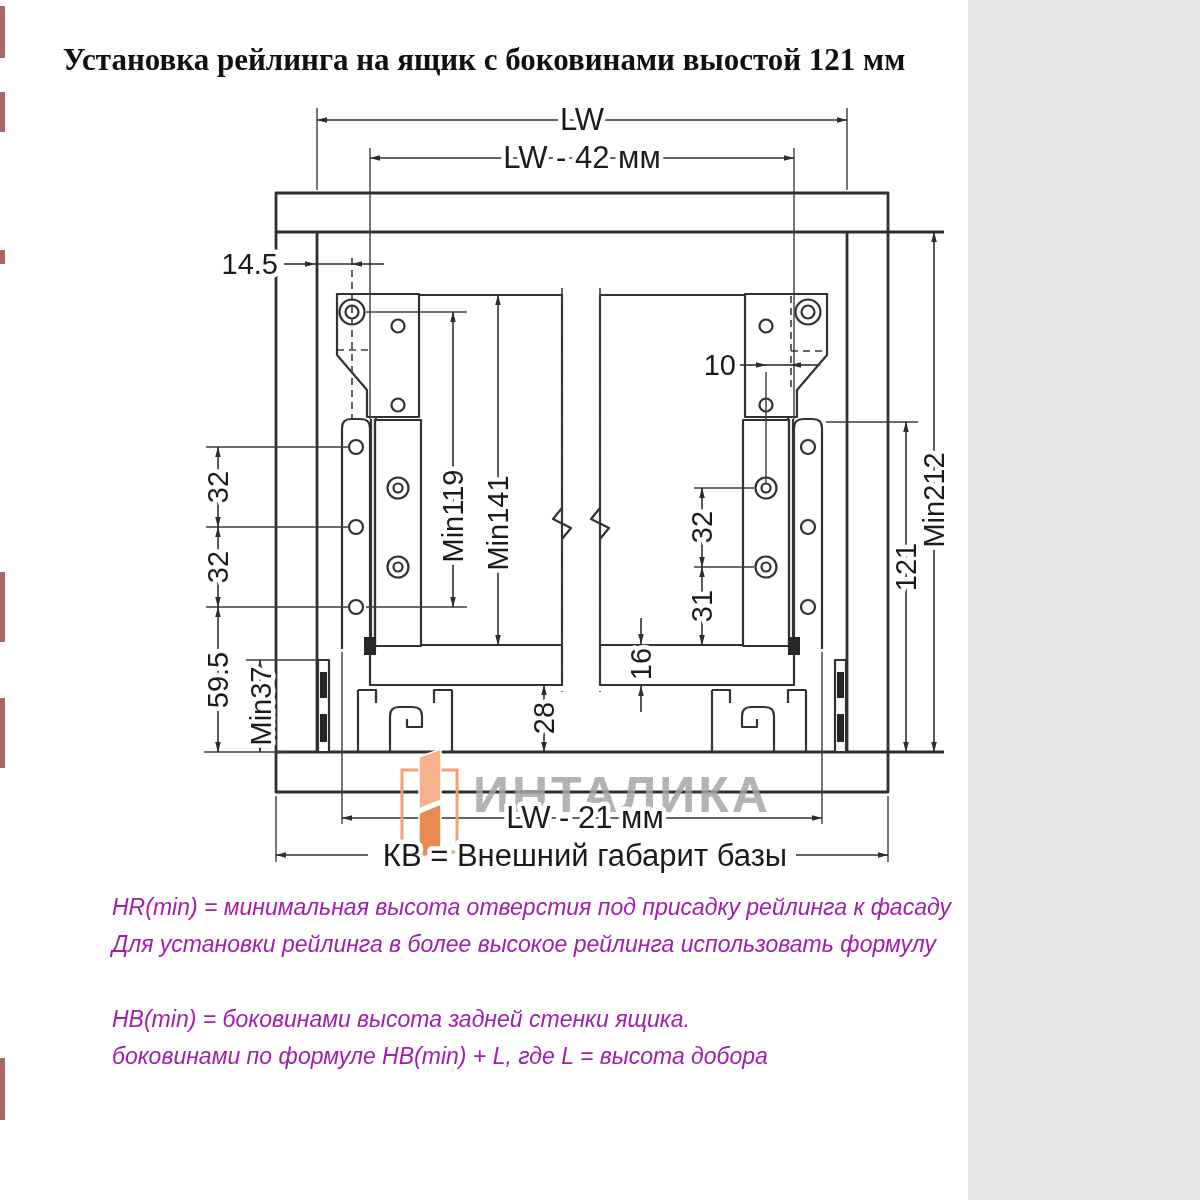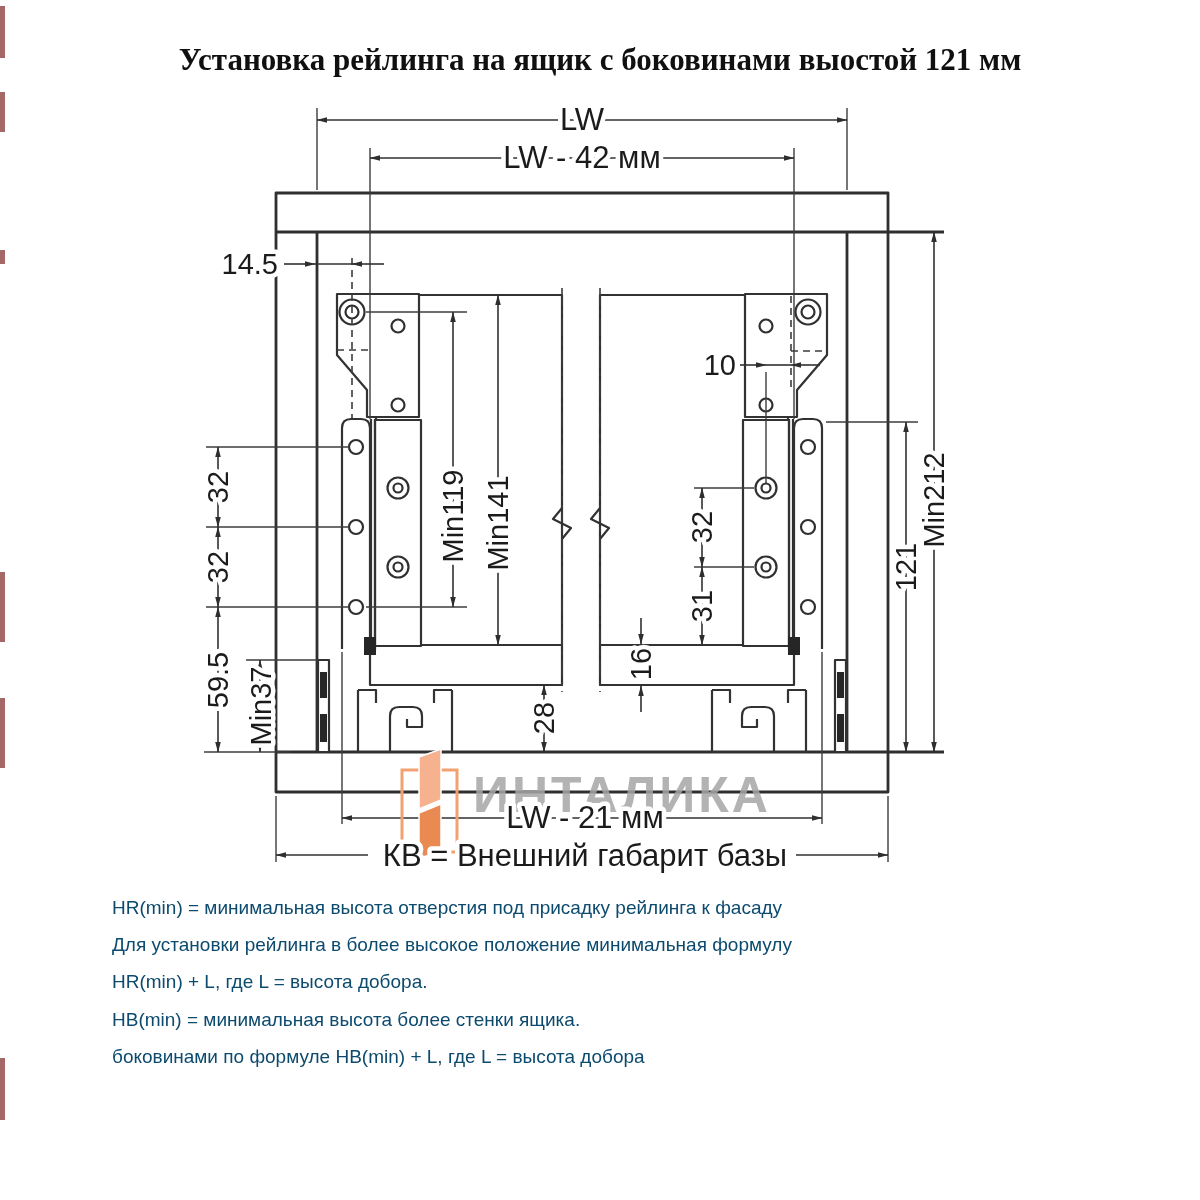--- a/index.html
+++ b/index.html
@@ -1,20 +1,20 @@
 <!DOCTYPE html>
 <html><head>
 <meta charset="utf-8">
 <style>
   html,body{margin:0;padding:0;background:#e9e9e9;}
-  .page{position:relative;width:1200px;height:1200px;background:#ffffff;overflow:hidden;
+  .page{position:relative;width:968px;height:1200px;background:#ffffff;overflow:hidden;
         font-family:"Liberation Sans",sans-serif;}
   .title{position:absolute;top:42px;left:0;width:100%;text-align:center;
          font-family:"Liberation Serif",serif;font-weight:bold;font-size:31px;color:#101010;}
-  .notes{position:absolute;left:112px;color:#0c4a6e;font-size:19px;line-height:37px;white-space:nowrap;}
+  .notes{position:absolute;left:112px;color:#a21caf;font-size:23px;line-height:37px;white-space:nowrap;font-style:italic;}
   #notes-hr{top:889px;}
   #notes-hb{top:1001px;}
   svg.draw{position:absolute;left:0;top:0;}
   
   .s1{stroke:#2f2f2f;stroke-width:2.8;fill:none;stroke-linejoin:round;}
   .s2{stroke:#323232;stroke-width:2.2;fill:none;stroke-linejoin:round;}
   .fw{fill:#ffffff;}
   .ext{stroke:#3c3c3c;stroke-width:1.4;fill:none;}
   .dim{stroke:#303030;stroke-width:1.6;fill:none;}
   .dash{stroke:#3c3c3c;stroke-width:1.6;fill:none;stroke-dasharray:7 5;}
@@ -220,22 +220,21 @@
       <rect x="0" y="92" width="5" height="40"></rect>
       <rect x="0" y="250" width="5" height="14"></rect>
       <rect x="0" y="572" width="5" height="70"></rect>
       <rect x="0" y="698" width="5" height="70"></rect>
       <rect x="0" y="1058" width="5" height="62"></rect>
     </g>
   </svg>
 
   <div class="notes" id="notes-hr">
     <div>HR(min) = минимальная высота отверстия под присадку рейлинга к фасаду</div>
-    <div>Для установки рейлинга в более высокое положение минимальная формулу</div>
-    <div>HR(min) + L,  где L = высота добора.</div>
+    <div>Для установки рейлинга в более высокое рейлинга использовать формулу</div>
   </div>
 
   <div class="notes" id="notes-hb">
-    <div>HB(min) = минимальная высота более стенки ящика.</div>
+    <div>HB(min) = боковинами высота задней стенки ящика.</div>
     <div>боковинами по формуле HB(min) + L, где L = высота добора</div>
   </div>
 
 </div>
 
 </body></html>

